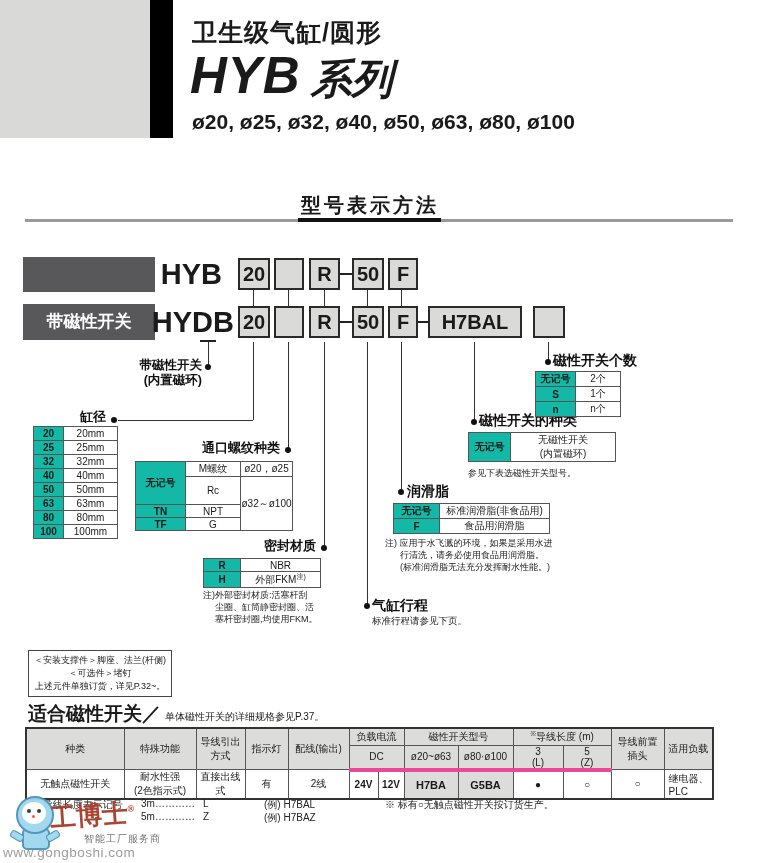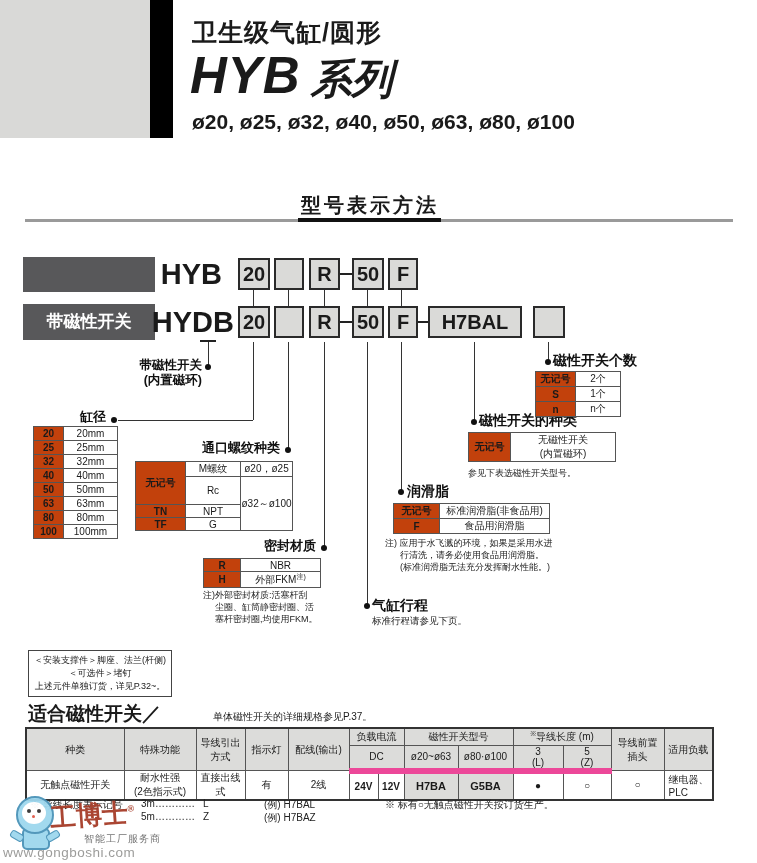--- a/index.html
+++ b/index.html
@@ -27,28 +27,28 @@
   .hline{height:1px;background:#333;}
   .dash{height:2px;background:#222;}
   .bullet{width:6px;height:6px;border-radius:50%;background:#111;}
   .lab{font-weight:bold;color:#111;white-space:nowrap;}
   .note{color:#222;white-space:nowrap;}
   
   table.mini{border-collapse:collapse;table-layout:fixed;background:#fff;}
   table.mini td{border:1px solid #555;font-size:10px;text-align:center;padding:0;
                 overflow:hidden;white-space:nowrap;}
   table.mini{border:1.5px solid #444;}
-  td.code{background:#c2410c;font-weight:bold;}
+  td.code{background:#14b8a6;font-weight:bold;}
   
   .bracketbox{border:1.2px solid #444;font-size:9px;line-height:13px;padding:3px 5px;white-space:nowrap;text-align:center;}
   
   table.suit{border-collapse:collapse;table-layout:fixed;border:2px solid #333;}
   table.suit td{border:1px solid #555;font-size:10px;text-align:center;padding:0;overflow:hidden;}
   table.suit td.hc{background:#dcdcda;}
-  table.suit tr.hB td{border-bottom:6px solid #ec4899;}
+  table.suit tr.hB td{border-bottom:4px solid #ec4899;}
   table.suit td.graycell{background:#dcdcda;font-weight:bold;font-size:11px;}
   .dot{font-size:12px;line-height:12px;}
   
   .wm{opacity:0.95;}
   .wm-brand{font-size:26px;font-weight:bold;color:#a63c28;transform:rotate(-4deg);white-space:nowrap;}
   .wm-tag{font-size:10px;color:#6d6d6d;letter-spacing:1px;white-space:nowrap;margin-left:8px;}
   .wm-url{font-size:13.5px;color:#979795;letter-spacing:0.5px;white-space:nowrap;}
 </style>
 </head>
 <body>
@@ -276,21 +276,21 @@
         </tr>
   </tbody>
     </table>
 
   <div class="abs bracketbox" style="left:28px;top:650px;">
     <div>＜安装支撑件＞脚座、法兰(杆侧)</div>
     <div>＜可选件＞堵钉</div>
     <div>上述元件单独订货，详见P.32~。</div>
   </div>
 
-  <div class="abs" style="left:28px;top:701px;display:flex;align-items:baseline;gap:48px;">
+  <div class="abs" style="left:28px;top:701px;display:flex;align-items:baseline;">
     <span class="b" style="font-size:19px;">适合磁性开关／</span>
     <span style="font-size:10px;margin-left:4px;">单体磁性开关的详细规格参见P.37。</span>
   </div>
 
   <table class="suit abs" style="left:25px;top:727px;">
     <colgroup>
       <col style="width:98px">
         <col style="width:72px">
         <col style="width:49px">
         <col style="width:43px">

